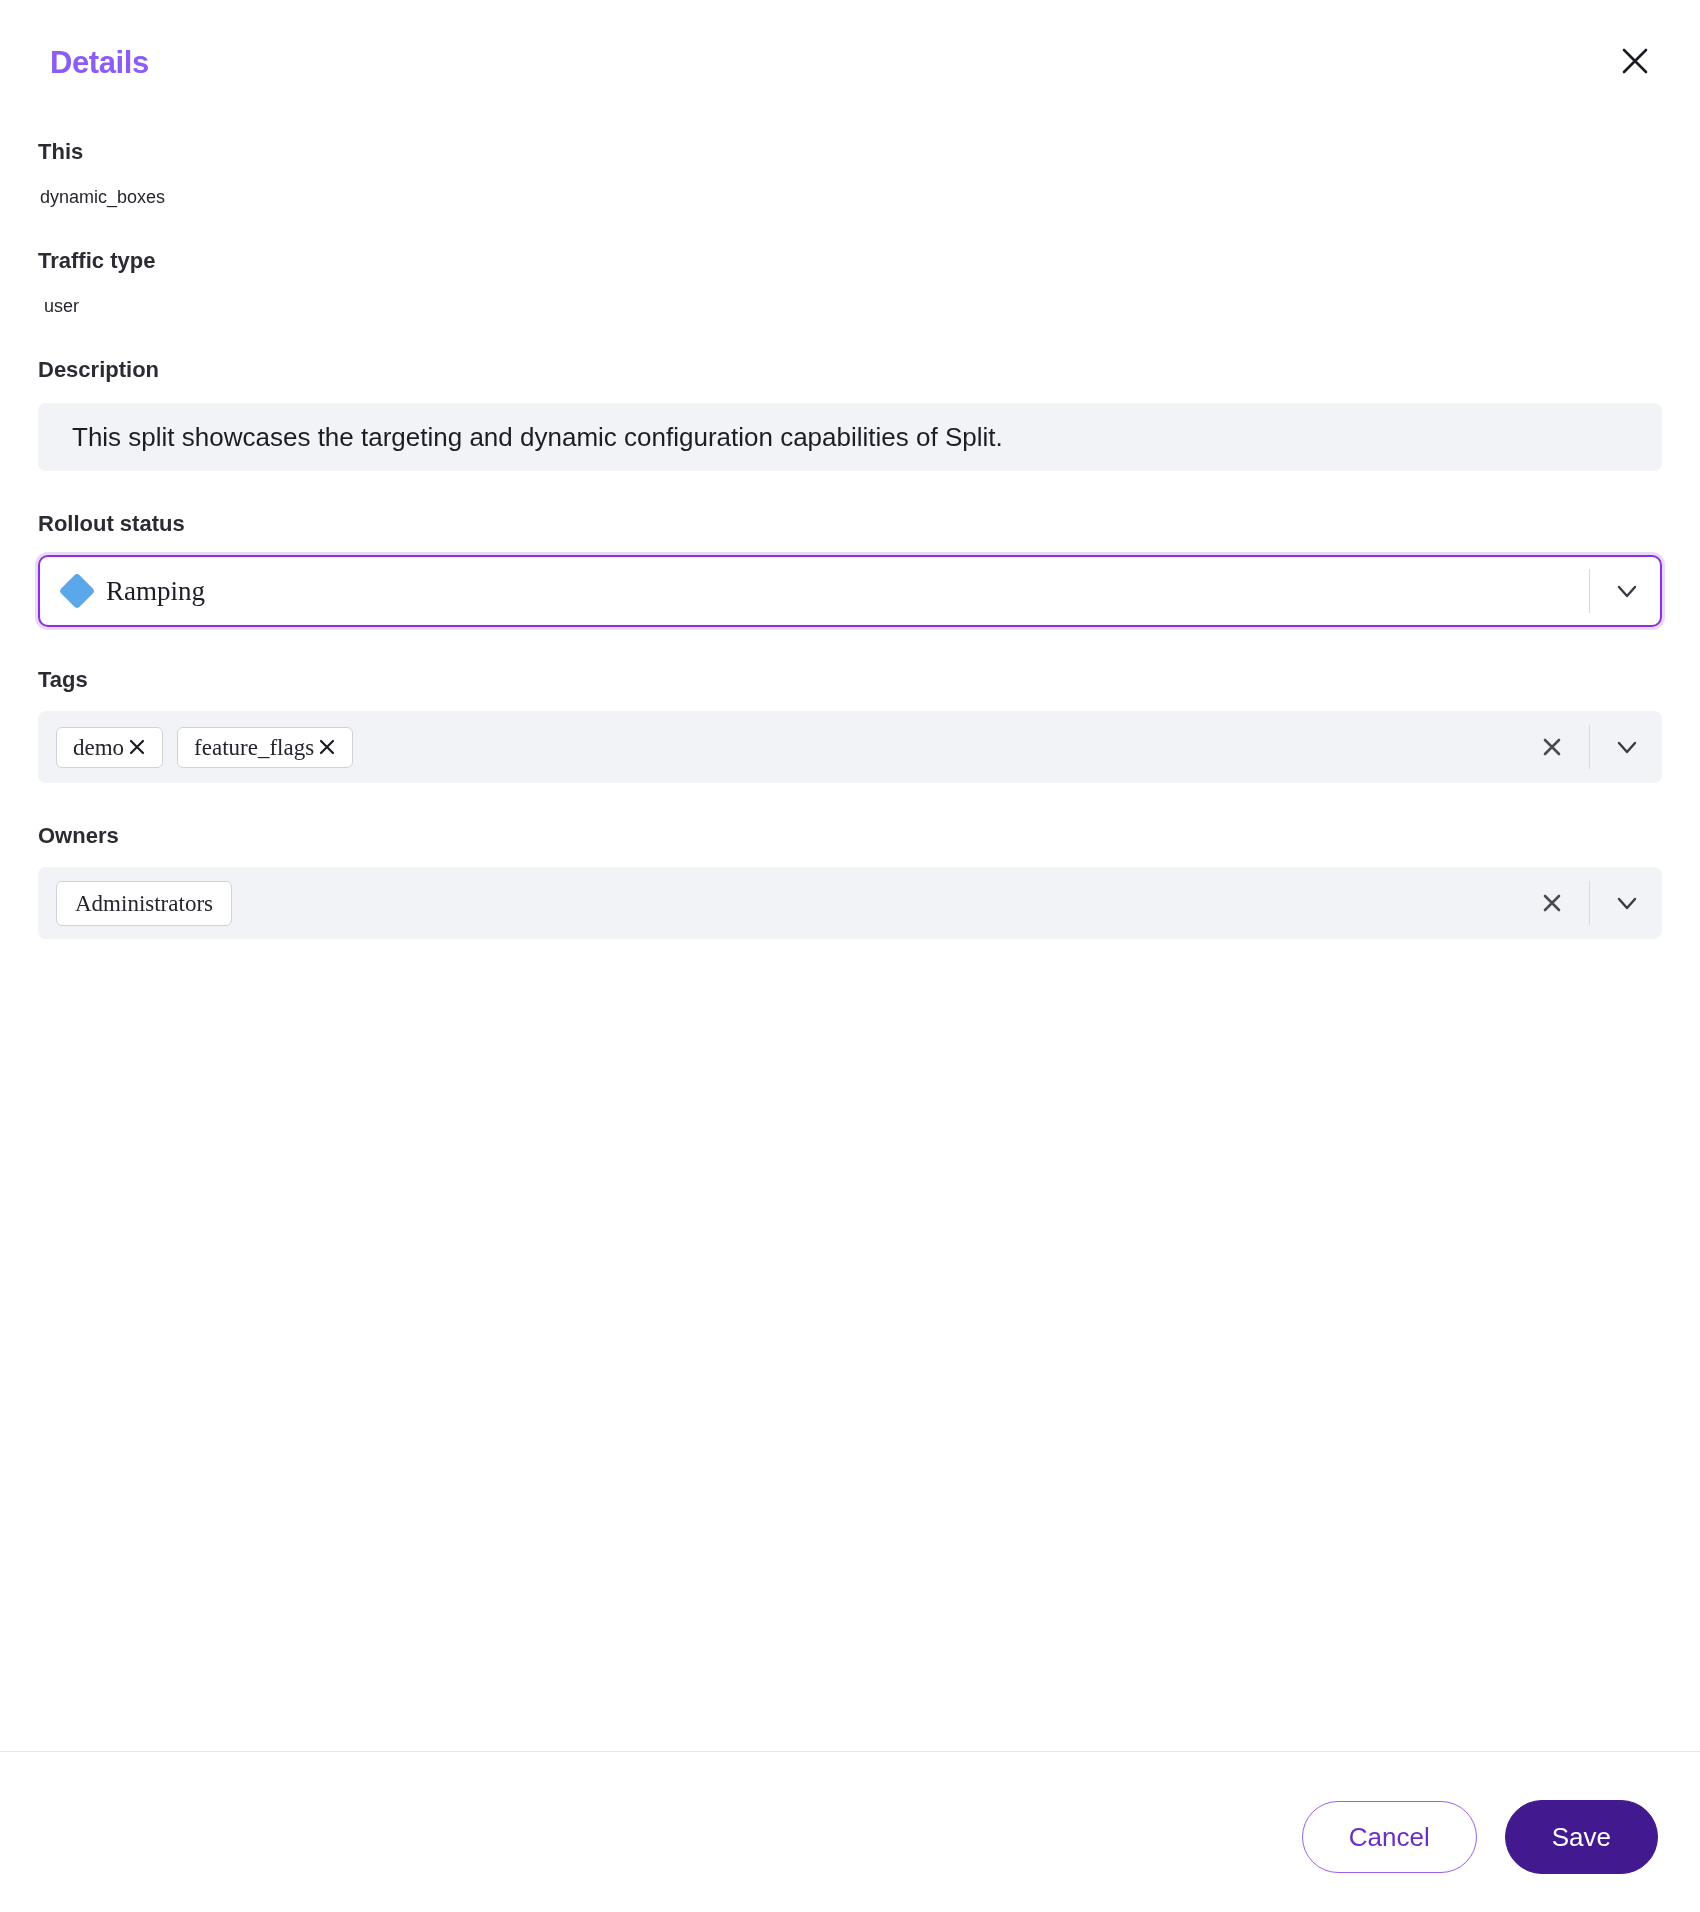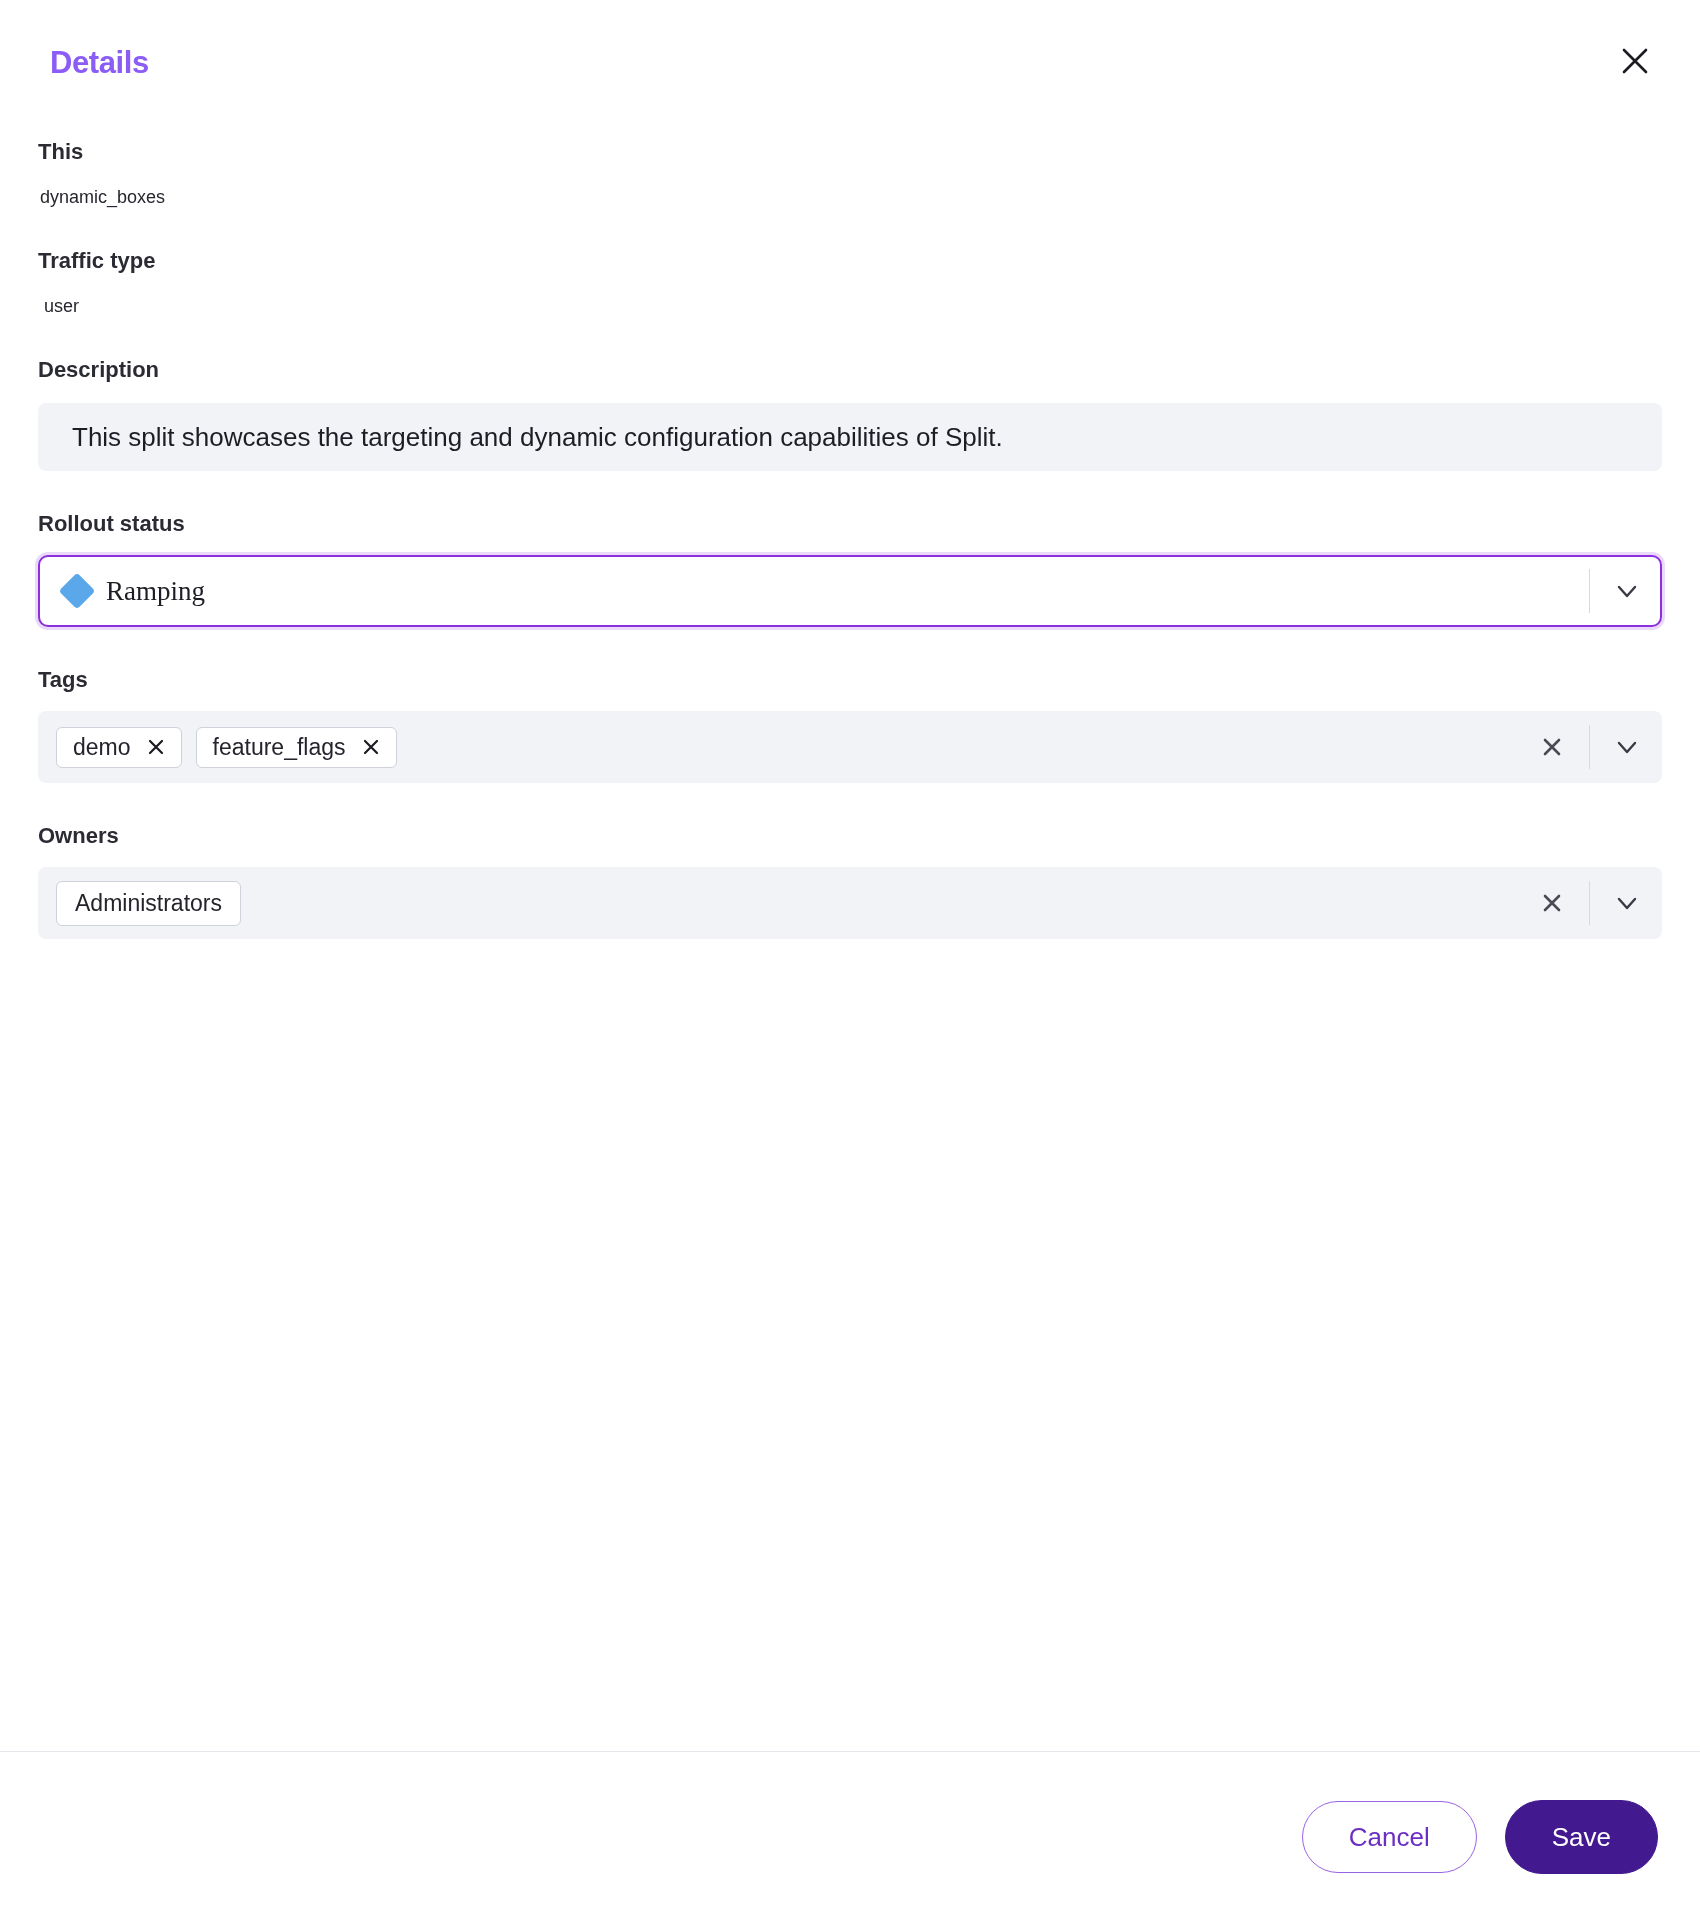--- a/index.html
+++ b/index.html
@@ -143,28 +143,29 @@
   .tokens {
     flex: 1 1 auto;
     display: flex;
     align-items: center;
     gap: 14px;
     flex-wrap: wrap;
   }
   .token {
     display: inline-flex;
     align-items: center;
-    gap: 14px;
+    gap: 2px;
     background: #ffffff;
     border: 1px solid #cfd1db;
     border-radius: 6px;
     padding: 8px 14px 8px 16px;
     font-size: 23px;
     color: #24242c;
     line-height: 1;
+    font-family: Liberation Serif, serif;
   }
   .token-x {
     display: inline-flex;
     align-items: center;
     justify-content: center;
     cursor: pointer;
     width: 22px;
     height: 22px;
   }
   .token.plain { padding: 10px 18px; }

